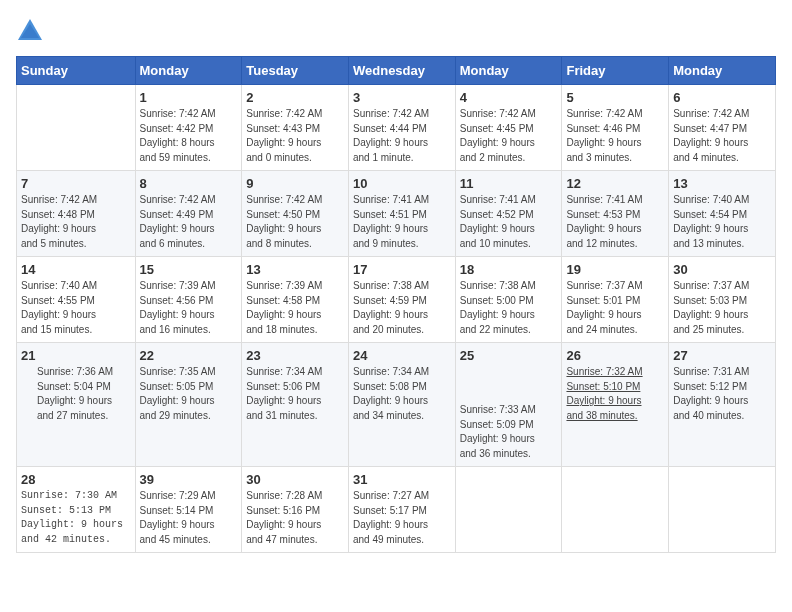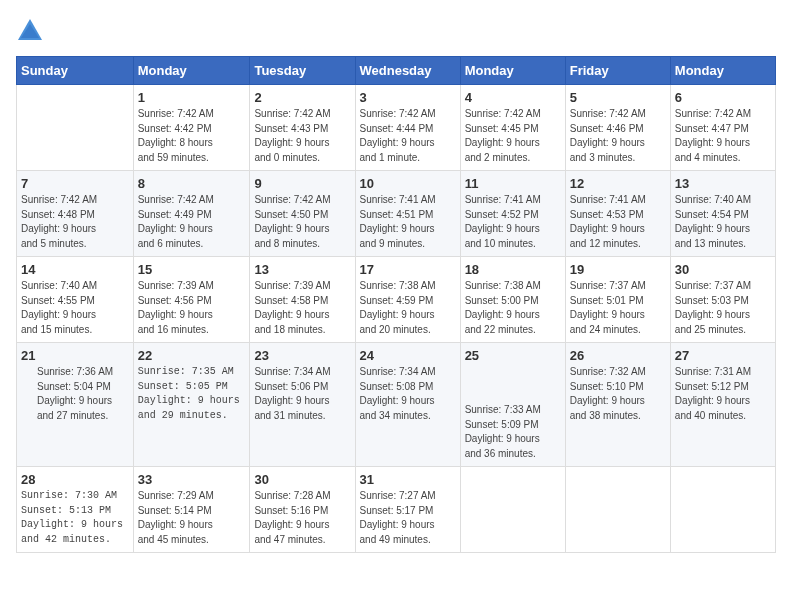--- a/index.html
+++ b/index.html
@@ -270,21 +270,21 @@
       <tr>
         <td>
           <span class="day-num">21</span>
           <div class="day-info" style="white-space: pre-line; margin-left: 16px;">Sunrise: 7:36 AM
 Sunset: 5:04 PM
 Daylight: 9 hours
 and 27 minutes.</div>
         </td>
         <td>
           <span class="day-num">22</span>
-          <div class="day-info" style="white-space: pre-line; font-family: Liberation Mono, monospace;">Sunrise: 7:35 AM
+          <div class="day-info" style="white-space: pre-line;">Sunrise: 7:35 AM
 Sunset: 5:05 PM
 Daylight: 9 hours
 and 29 minutes.</div>
         </td>
         <td>
           <span class="day-num">23</span>
           <div class="day-info" style="white-space: pre-line;">Sunrise: 7:34 AM
 Sunset: 5:06 PM
 Daylight: 9 hours
 and 31 minutes.</div>
@@ -298,21 +298,21 @@
         </td>
         <td>
           <span class="day-num">25</span>
           <div class="day-info" style="white-space: pre-line; margin-top: 40px;">Sunrise: 7:33 AM
 Sunset: 5:09 PM
 Daylight: 9 hours
 and 36 minutes.</div>
         </td>
         <td>
           <span class="day-num">26</span>
-          <div class="day-info" style="white-space: pre-line;">Sunrise: 7:32 AM
+          <div class="day-info" style="white-space: pre-line; text-decoration: underline;">Sunrise: 7:32 AM
 Sunset: 5:10 PM
 Daylight: 9 hours
 and 38 minutes.</div>
         </td>
         <td>
           <span class="day-num">27</span>
           <div class="day-info" style="white-space: pre-line;">Sunrise: 7:31 AM
 Sunset: 5:12 PM
 Daylight: 9 hours
 and 40 minutes.</div>
@@ -320,21 +320,21 @@
       </tr>
       <tr>
         <td>
           <span class="day-num">28</span>
           <div class="day-info" style="white-space: pre-line; font-family: Liberation Mono, monospace;">Sunrise: 7:30 AM
 Sunset: 5:13 PM
 Daylight: 9 hours
 and 42 minutes.</div>
         </td>
         <td>
-          <span class="day-num">33</span>
+          <span class="day-num">39</span>
           <div class="day-info" style="white-space: pre-line;">Sunrise: 7:29 AM
 Sunset: 5:14 PM
 Daylight: 9 hours
 and 45 minutes.</div>
         </td>
         <td>
           <span class="day-num">30</span>
           <div class="day-info" style="white-space: pre-line;">Sunrise: 7:28 AM
 Sunset: 5:16 PM
 Daylight: 9 hours

